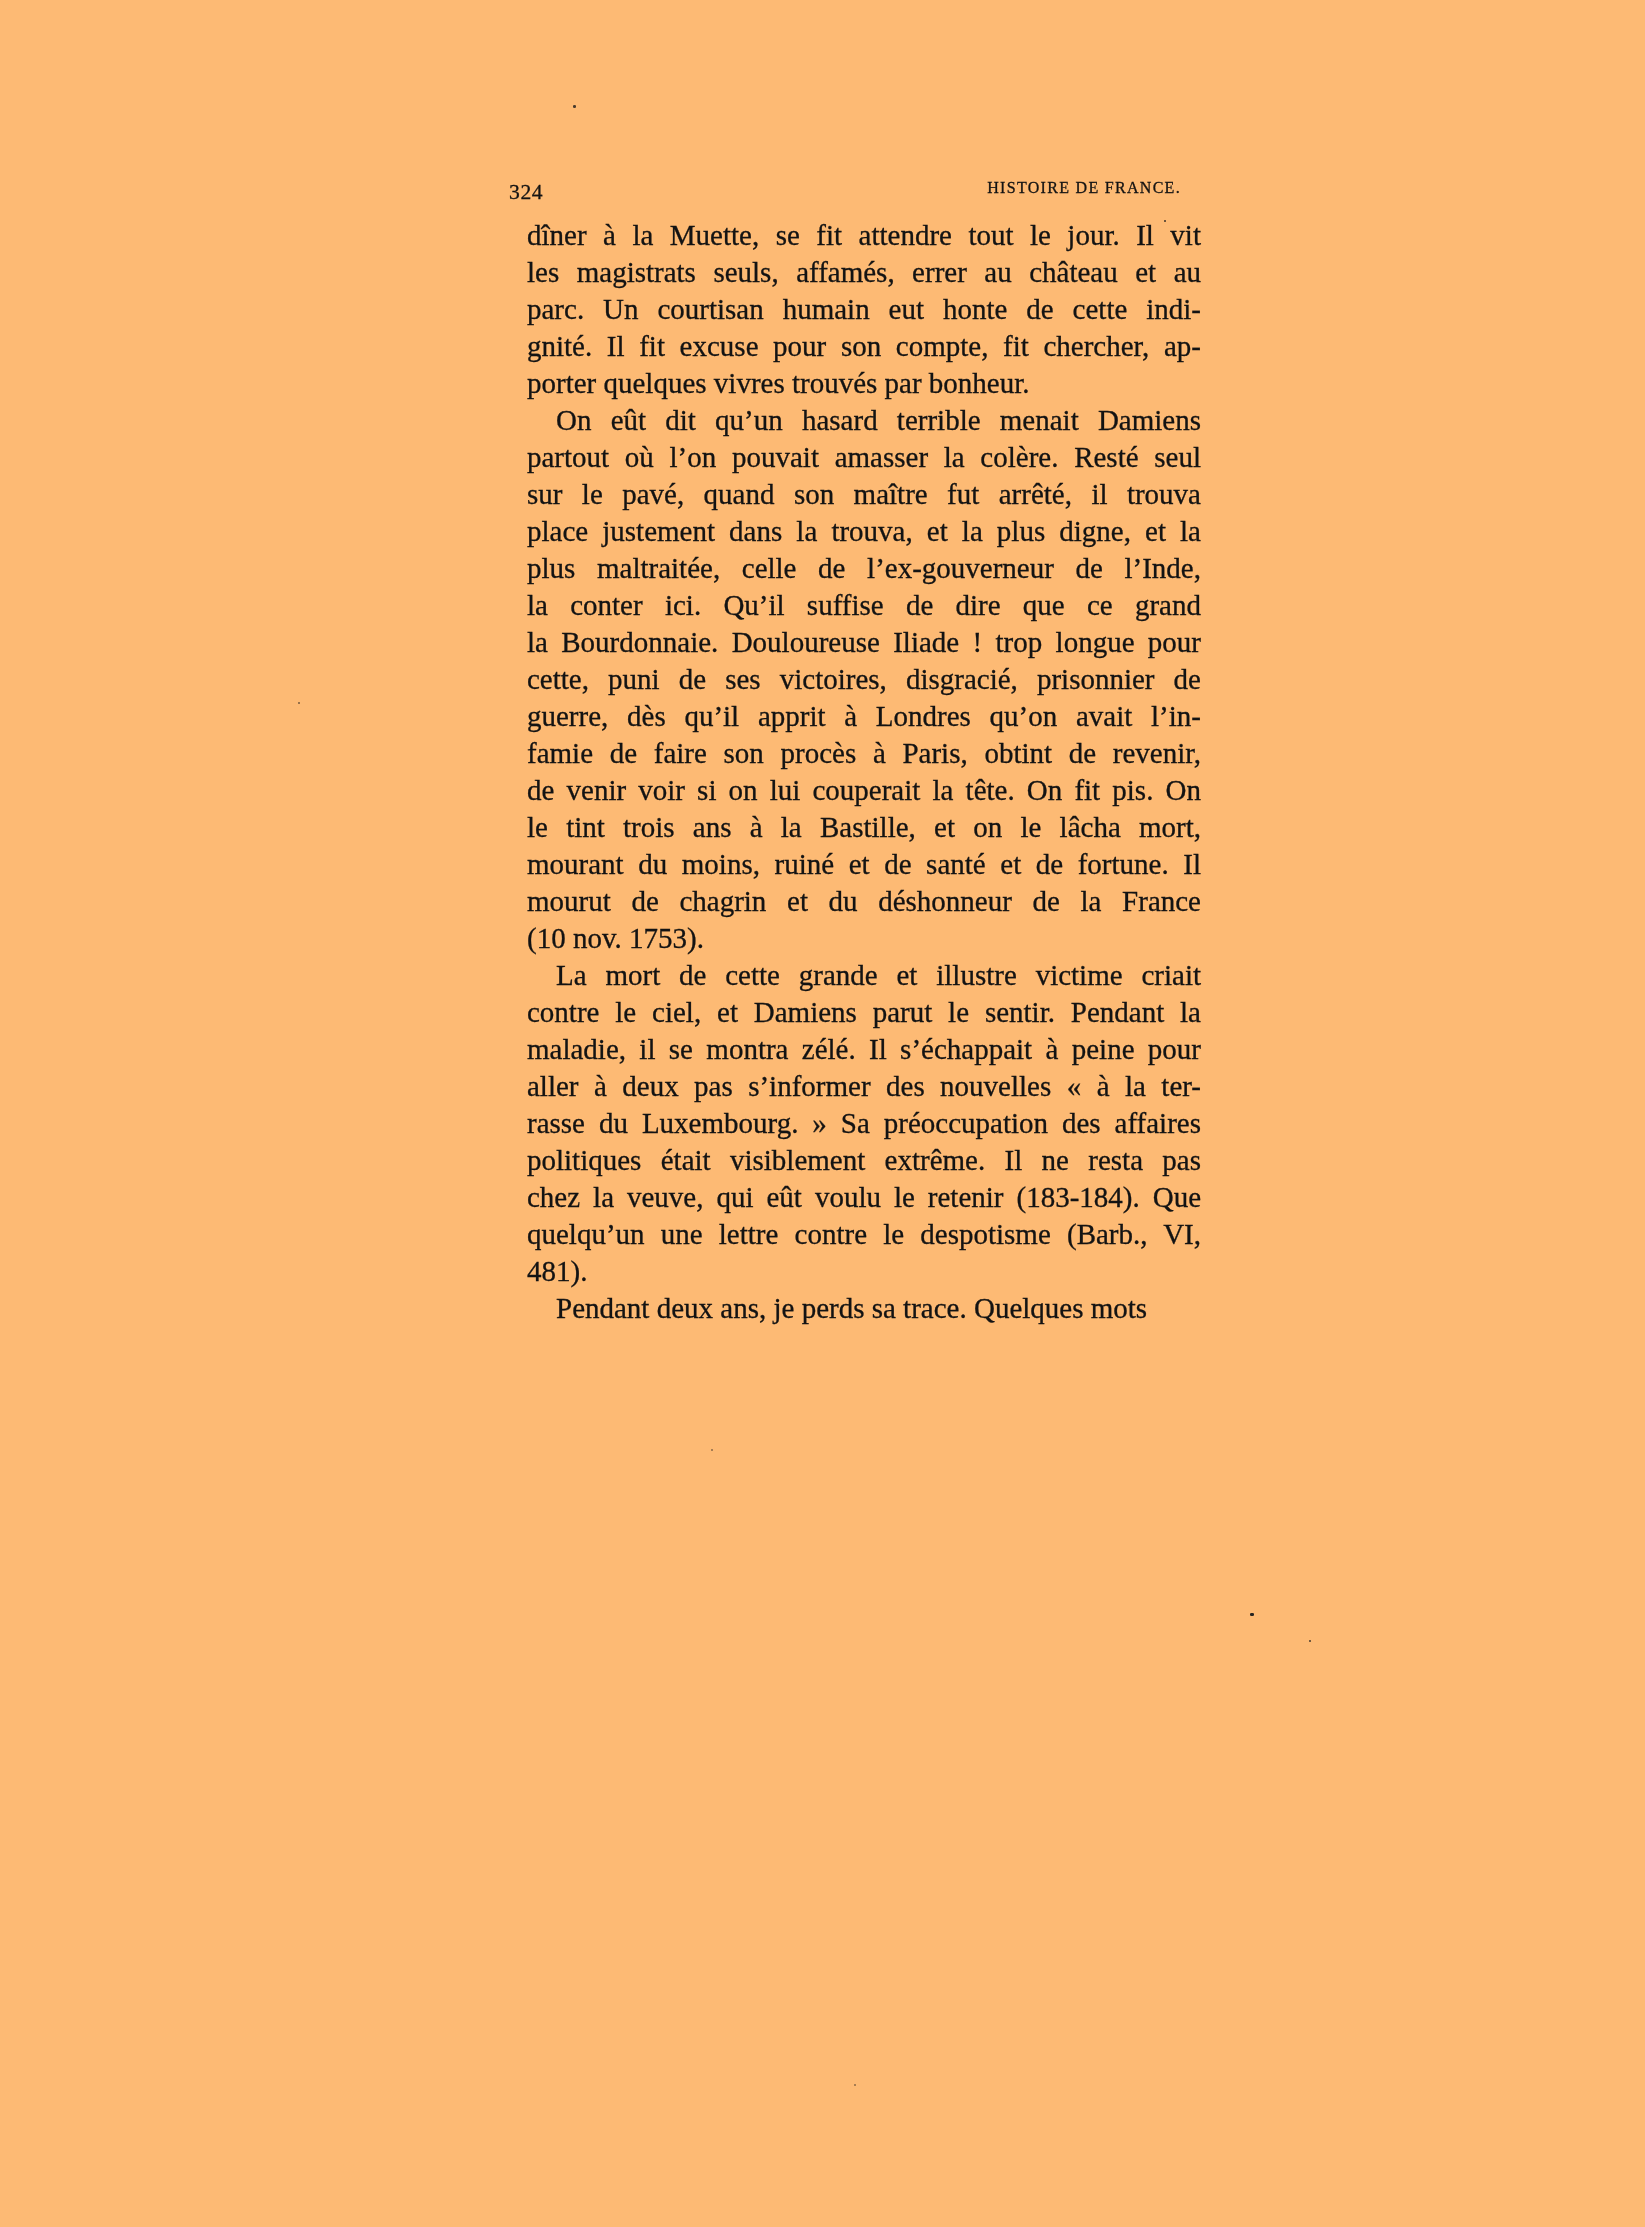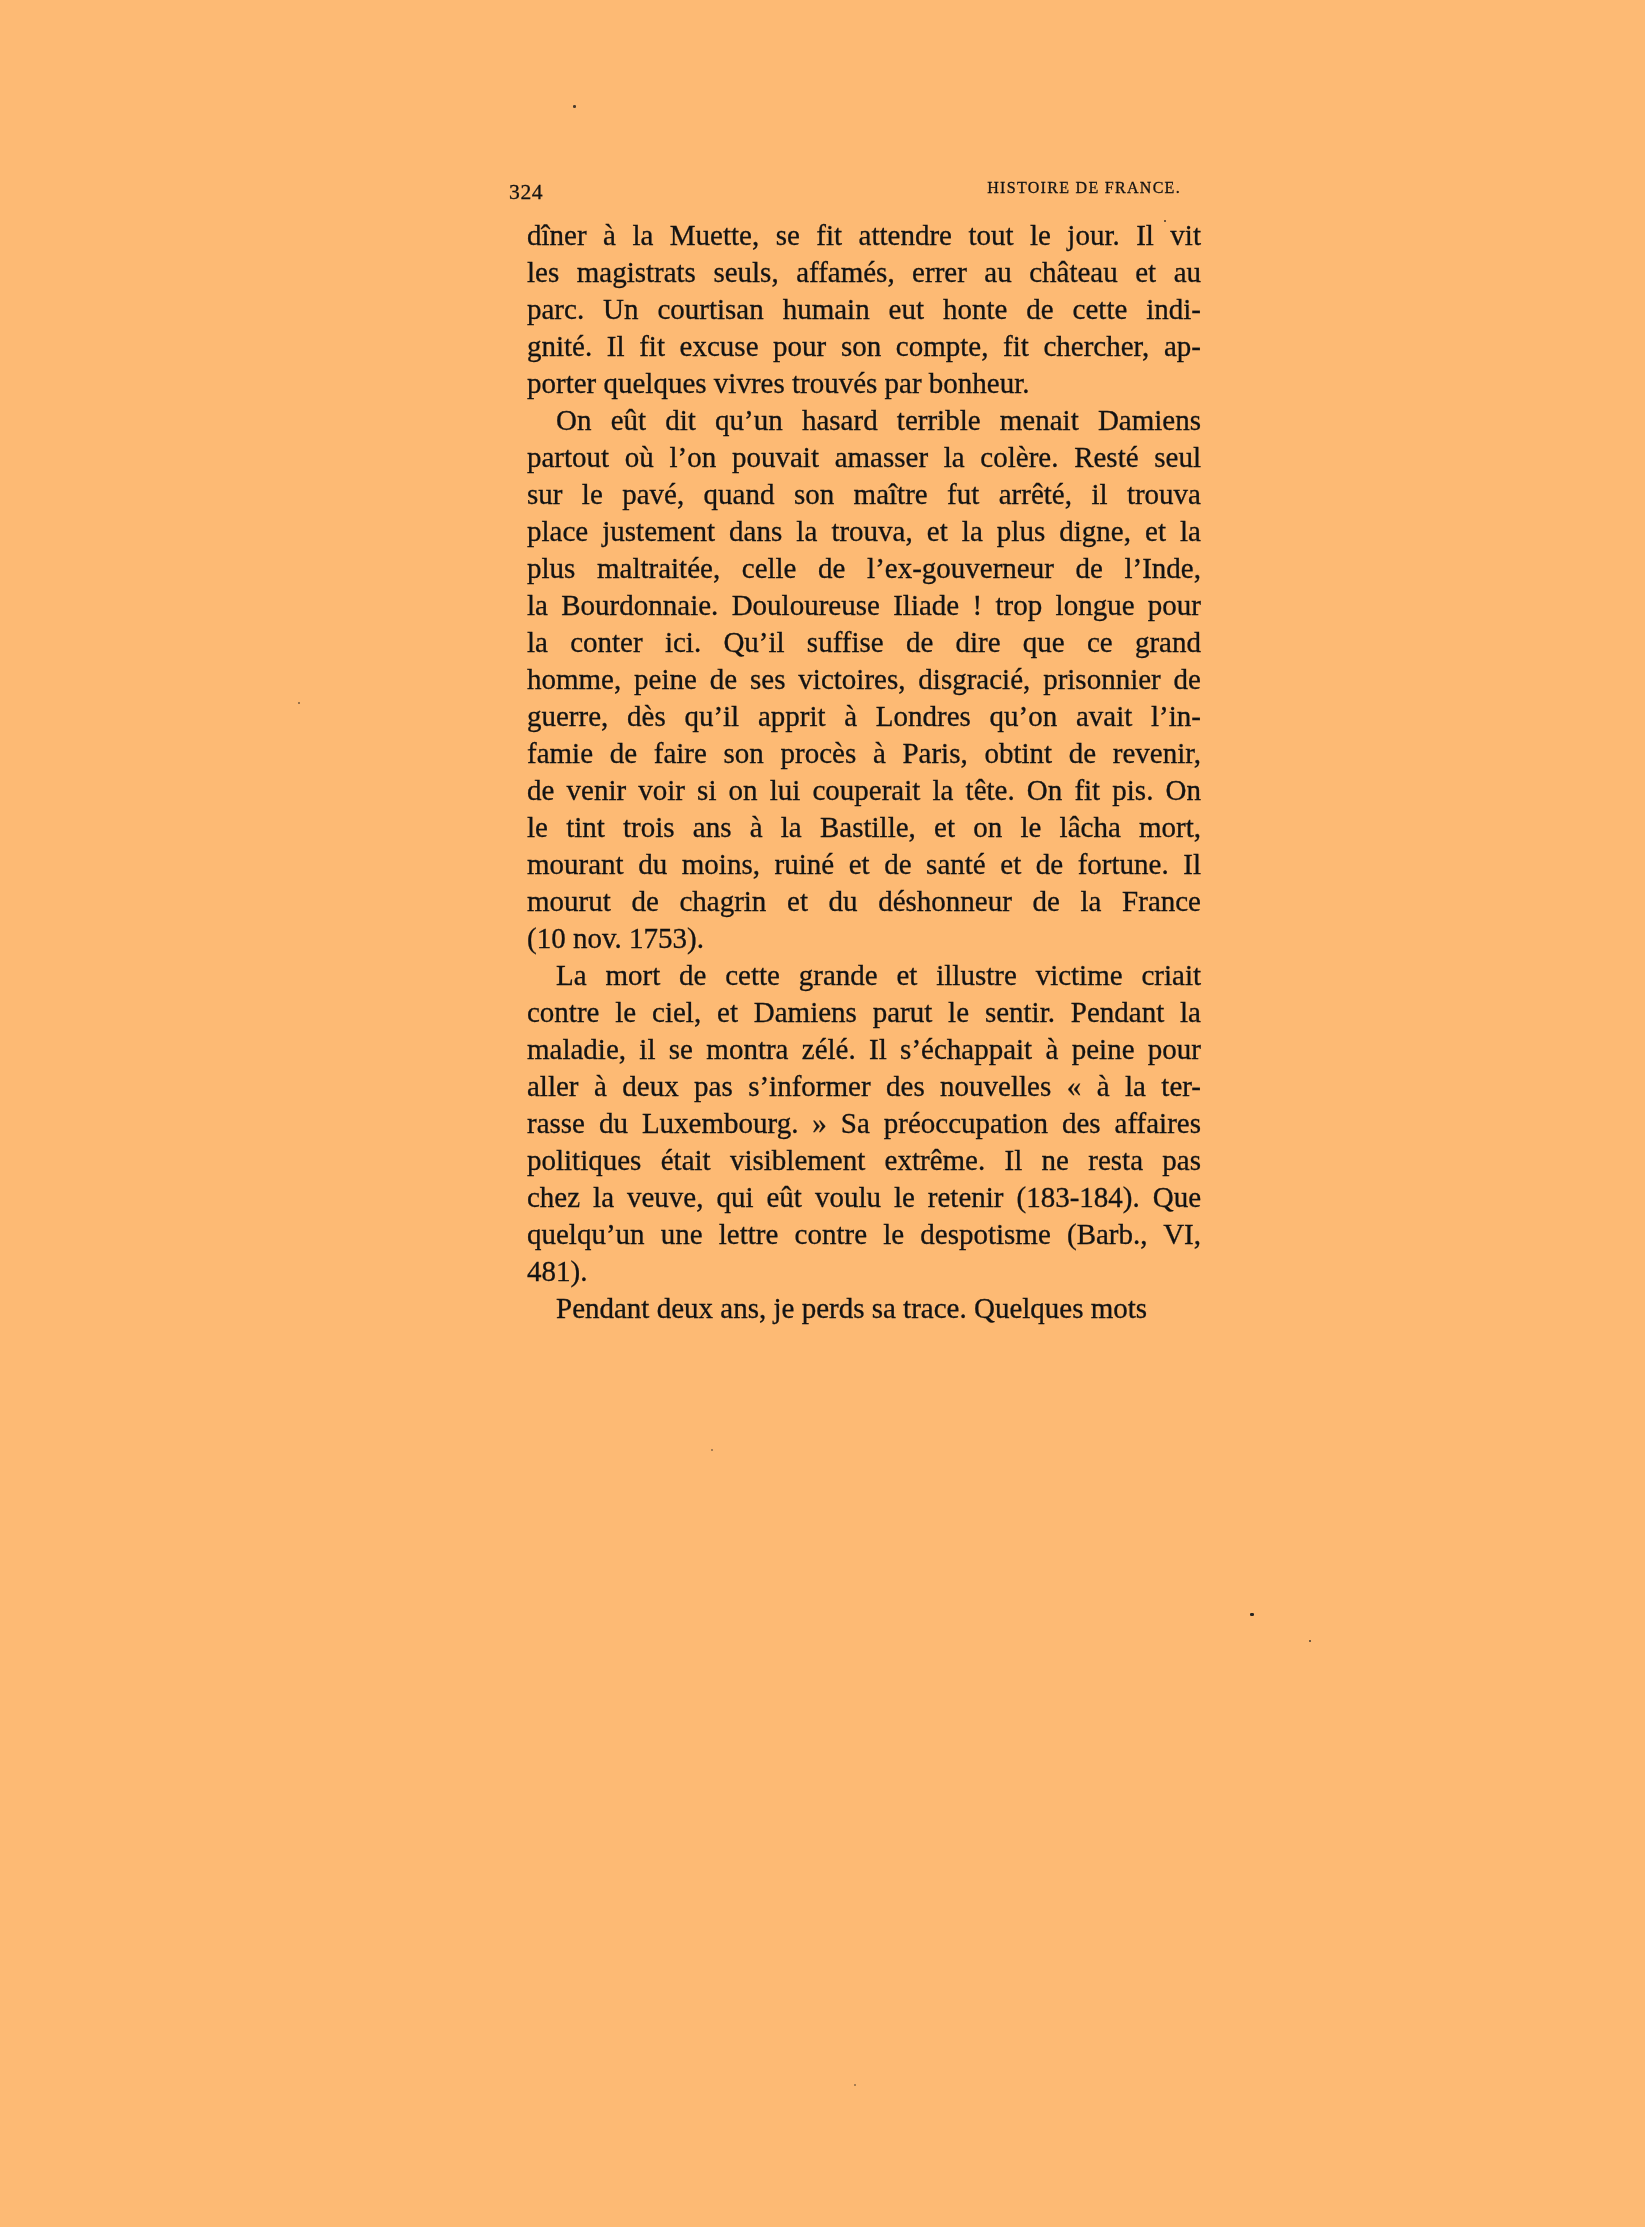--- a/index.html
+++ b/index.html
@@ -70,23 +70,23 @@
       <div class="line"><span>dîner à la Muette, se fit attendre tout le jour. Il vit</span></div>
       <div class="line"><span>les magistrats seuls, affamés, errer au château et au</span></div>
       <div class="line"><span>parc. Un courtisan humain eut honte de cette indi-</span></div>
       <div class="line"><span>gnité. Il fit excuse pour son compte, fit chercher, ap-</span></div>
       <div class="line last"><span>porter quelques vivres trouvés par bonheur.</span></div>
       <div class="line indent"><span>On eût dit qu’un hasard terrible menait Damiens</span></div>
       <div class="line"><span>partout où l’on pouvait amasser la colère. Resté seul</span></div>
       <div class="line"><span>sur le pavé, quand son maître fut arrêté, il trouva</span></div>
       <div class="line"><span>place justement dans la trouva, et la plus digne, et la</span></div>
       <div class="line"><span>plus maltraitée, celle de l’ex-gouverneur de l’Inde,</span></div>
+      <div class="line"><span>la conter ici. Qu’il suffise de dire que ce grand</span></div>
       <div class="line"><span>la Bourdonnaie. Douloureuse Iliade ! trop longue pour</span></div>
-      <div class="line"><span>la conter ici. Qu’il suffise de dire que ce grand</span></div>
-      <div class="line"><span>homme, peine de ses victoires, disgracié, prisonnier de</span></div>
+      <div class="line"><span>cette, puni de ses victoires, disgracié, prisonnier de</span></div>
       <div class="line"><span>guerre, dès qu’il apprit à Londres qu’on avait l’in-</span></div>
       <div class="line"><span>famie de faire son procès à Paris, obtint de revenir,</span></div>
       <div class="line"><span>de venir voir si on lui couperait la tête. On fit pis. On</span></div>
       <div class="line"><span>le tint trois ans à la Bastille, et on le lâcha mort,</span></div>
       <div class="line"><span>mourant du moins, ruiné et de santé et de fortune. Il</span></div>
       <div class="line"><span>mourut de chagrin et du déshonneur de la France</span></div>
       <div class="line last"><span>(10 nov. 1753).</span></div>
       <div class="line indent"><span>La mort de cette grande et illustre victime criait</span></div>
       <div class="line"><span>contre le ciel, et Damiens parut le sentir. Pendant la</span></div>
       <div class="line"><span>maladie, il se montra zélé. Il s’échappait à peine pour</span></div>

